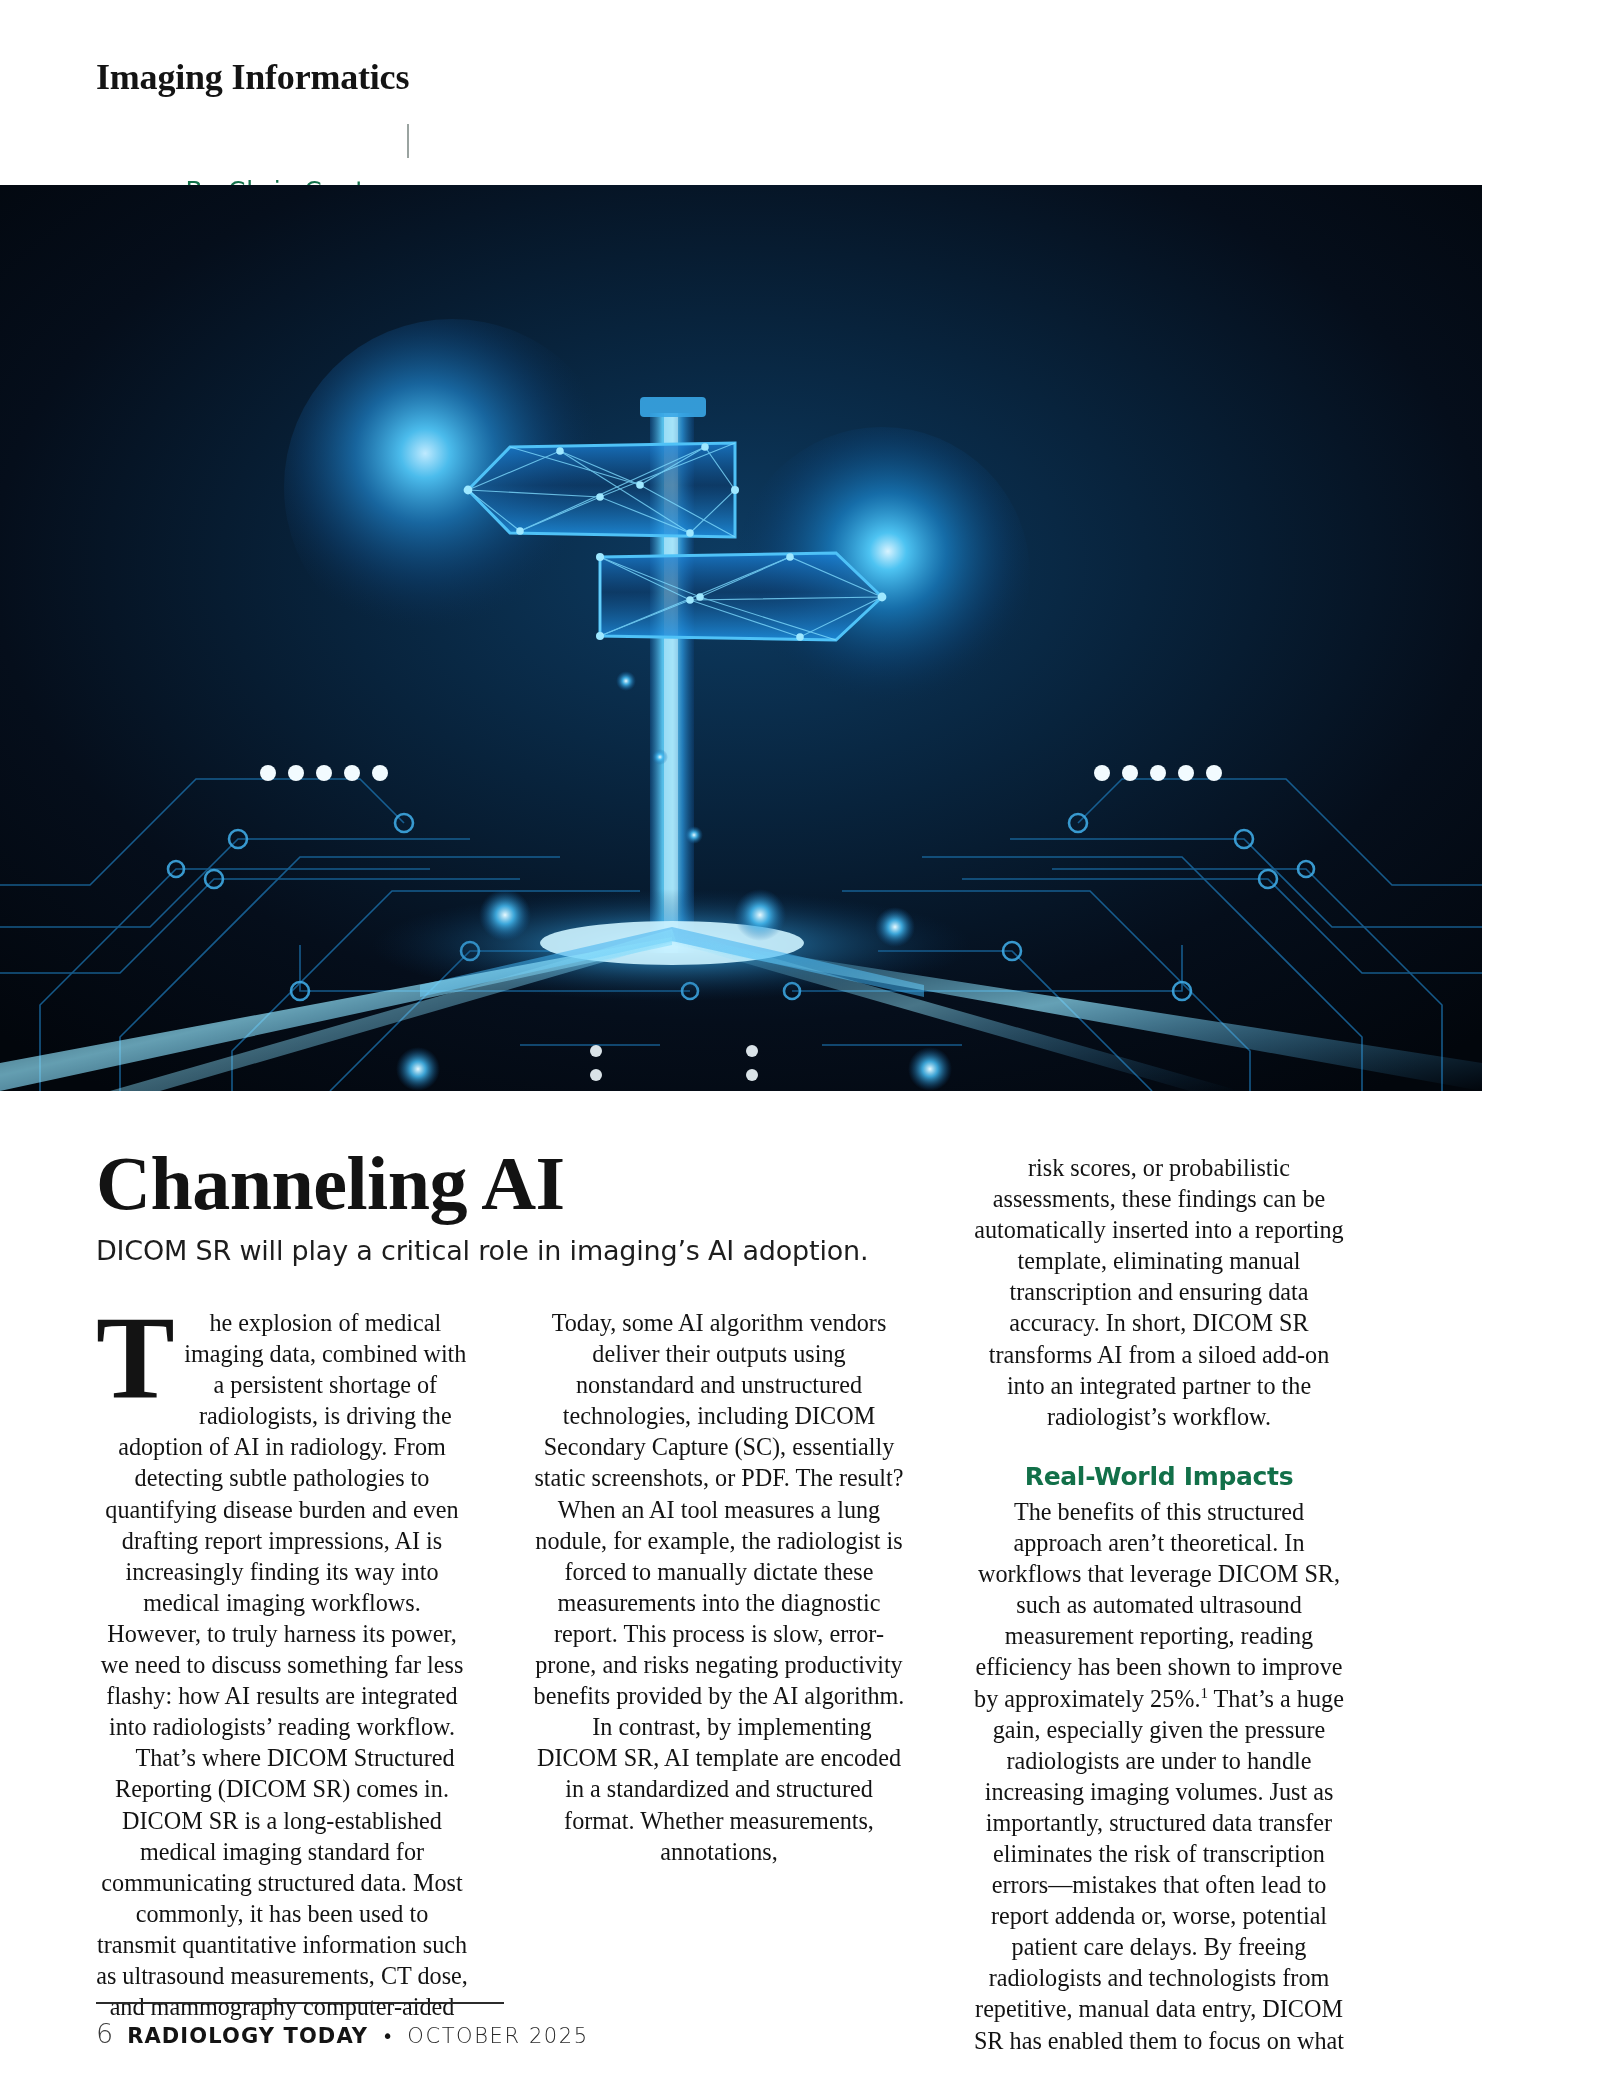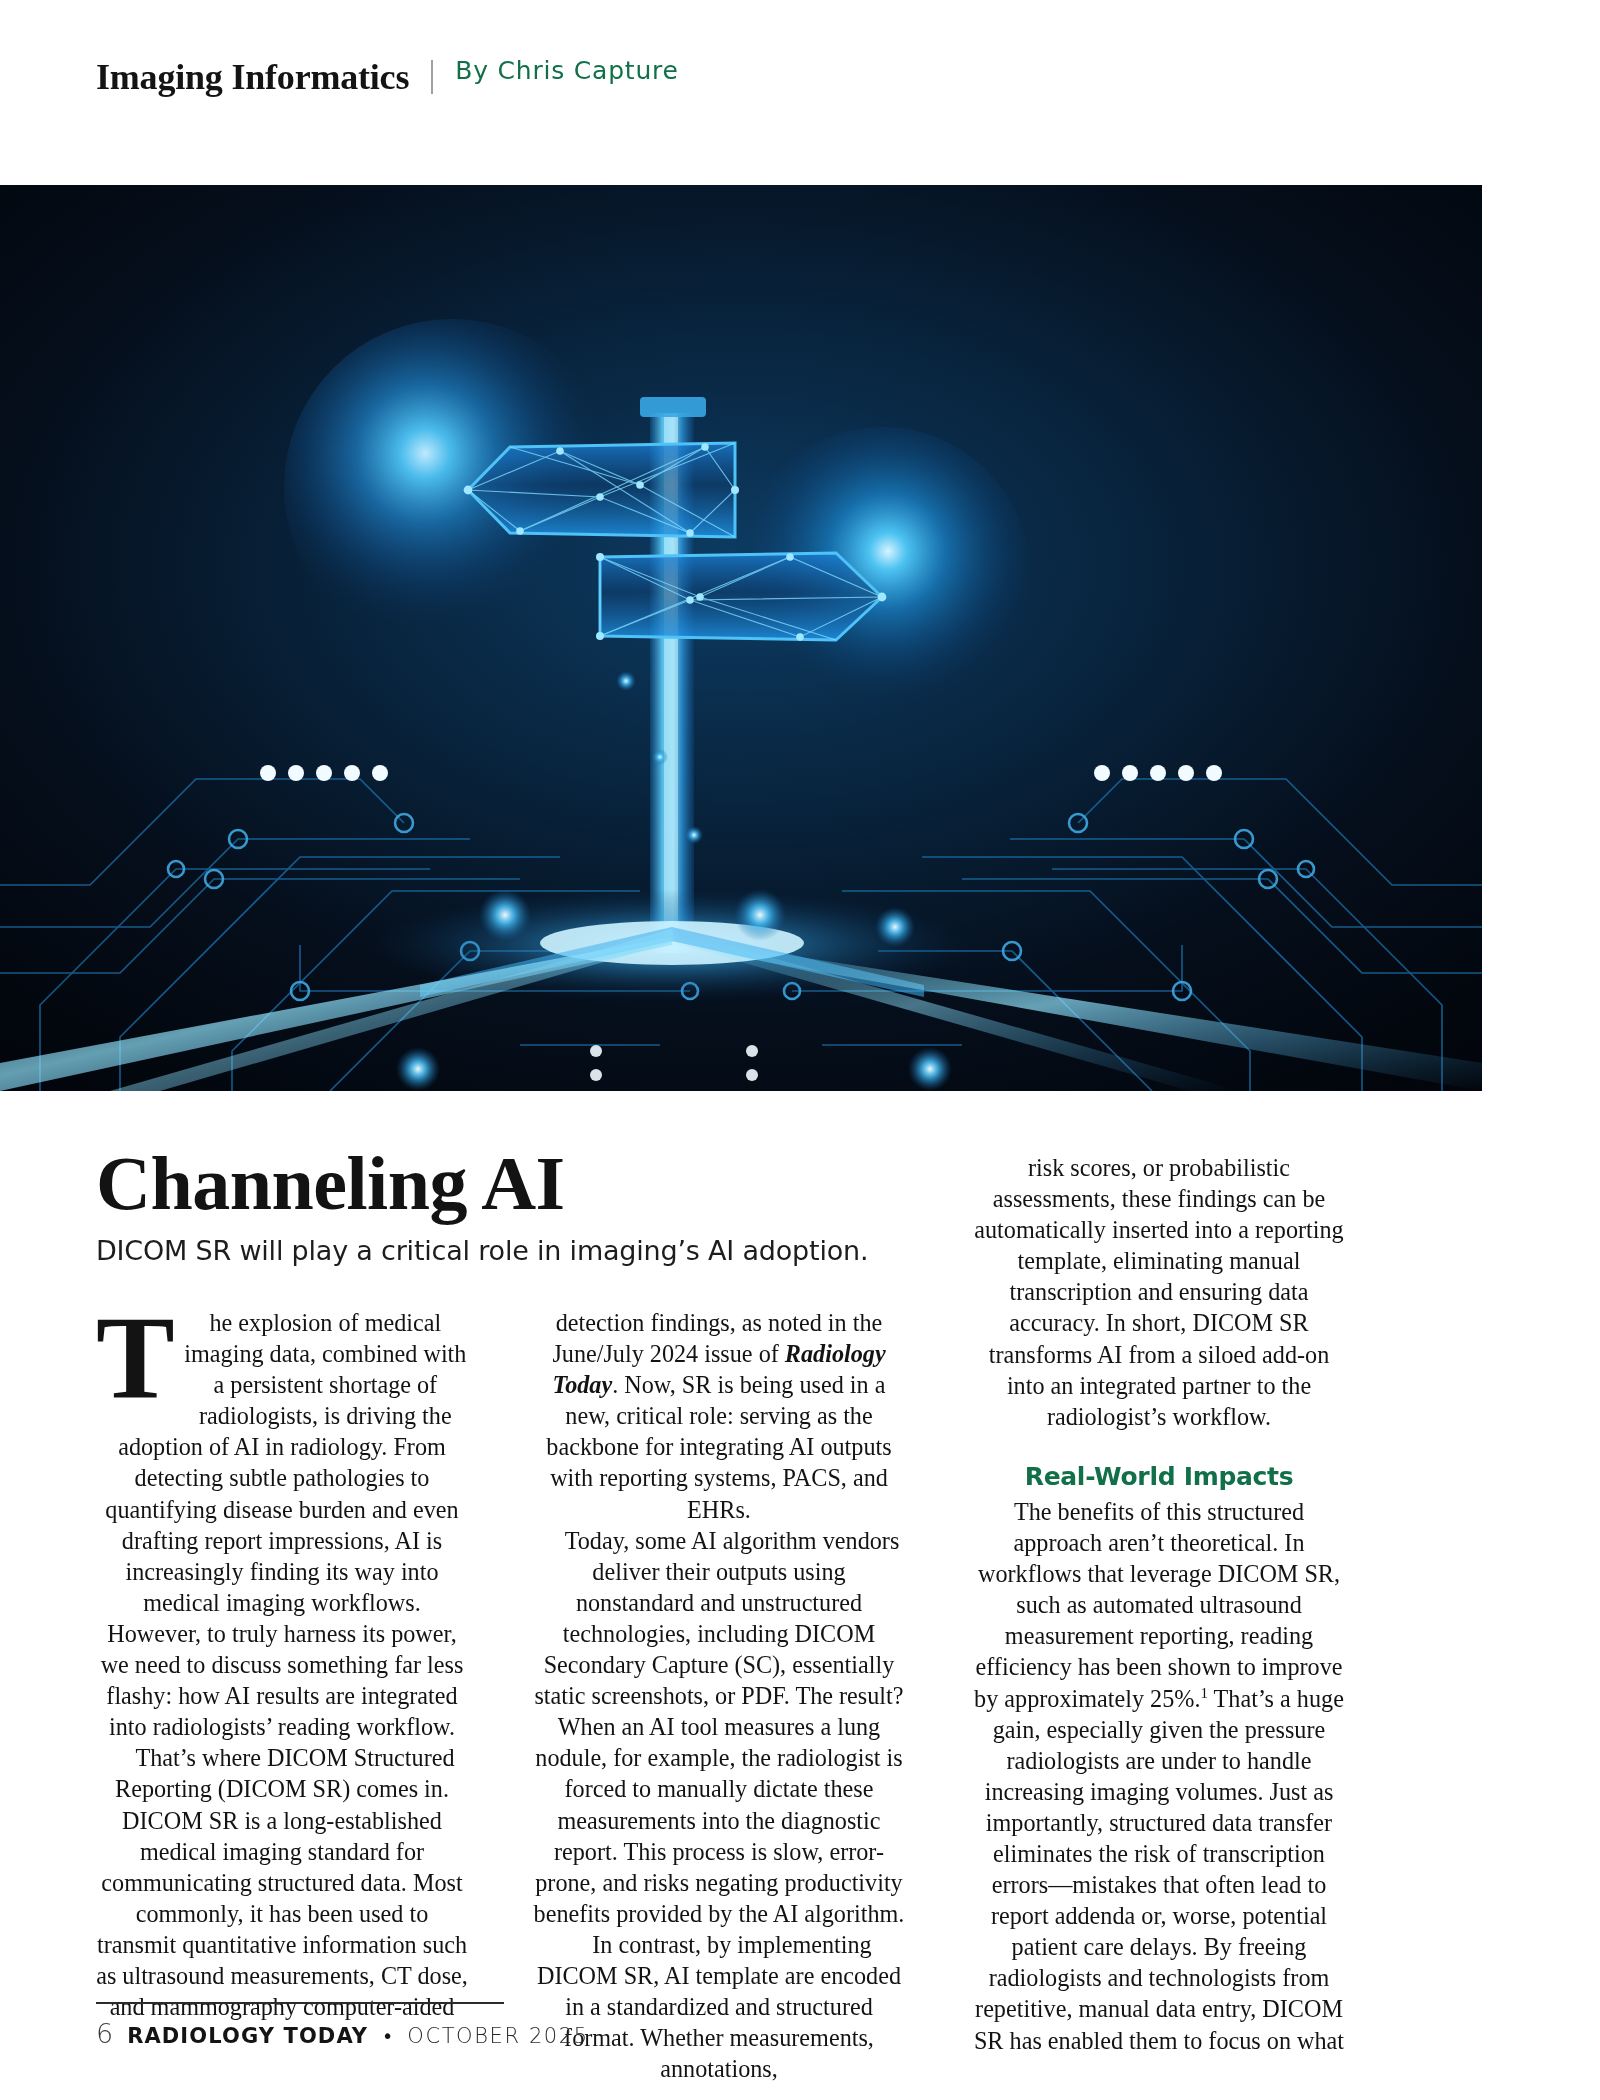--- a/index.html
+++ b/index.html
@@ -15,22 +15,23 @@
     position: relative;
     overflow: hidden;
   }
 
   
   .page-header {
     position: absolute;
     left: 96px;
     top: 56px;
     display: flex;
-    align-items: flex-start;
+    align-items: flex-end;
     gap: 22px;
+    flex-direction: column;
   }
   .kicker {
     font-family: "Liberation Serif", serif;
     font-weight: bold;
     font-size: 36px;
     letter-spacing: -0.2px;
     color: #141414;
     white-space: nowrap;
   }
   .kicker-divider {
@@ -370,21 +371,20 @@
 </div>
 
 <div class="col" id="col-1">
   <p>
     <span class="dropcap">T</span><span>he explosion of medical imaging data, combined with a persistent shortage of radiologists, is driving the adoption of AI in radiology. From detecting subtle pathologies to quantifying disease burden and even drafting report impressions, AI is increasingly finding its way into medical imaging workflows. However, to truly harness its power, we need to discuss something far less flashy: how AI results are integrated into radiologists’ reading workflow.</span>
   </p>
   <p><span>That’s where DICOM Structured Reporting (DICOM SR) comes in. DICOM SR is a long-established medical imaging standard for communicating structured data. Most commonly, it has been used to transmit quantitative information such as ultrasound measurements, CT dose, and mammography computer-aided</span></p>
 </div>
 
 <div class="col" id="col-2">
-  <p><span>detection findings, as noted in the June/July 2024 issue of </span><span class="ital">Radiology Today</span><span>. Now, SR is being used in a new, critical role: serving as the backbone for integrating AI outputs with reporting systems, PACS, and EHRs.</span></p>
   <p><span>Today, some AI algorithm vendors deliver their outputs using nonstandard and unstructured technologies, including DICOM Secondary Capture (SC), essentially static screenshots, or PDF. The result? When an AI tool measures a lung nodule, for example, the radiologist is forced to manually dictate these measurements into the diagnostic report. This process is slow, error-prone, and risks negating productivity benefits provided by the AI algorithm.</span></p>
   <p><span>In contrast, by implementing DICOM SR, AI template are encoded in a standardized and structured format. Whether measurements, annotations,</span></p>
 </div>
 
 <div class="col" id="col-3">
   <p><span>risk scores, or probabilistic assessments, these findings can be automatically inserted into a reporting template, eliminating manual transcription and ensuring data accuracy. In short, DICOM SR transforms AI from a siloed add-on into an integrated partner to the radiologist’s workflow.</span></p>
   <div class="section-head">Real-World Impacts</div>
   <p><span>The benefits of this structured approach aren’t theoretical. In workflows that leverage DICOM SR, such as automated ultrasound measurement reporting, reading efficiency has been shown to improve by approximately 25%.</span><sup>1</sup><span> That’s a huge gain, especially given the pressure radiologists are under to handle increasing imaging volumes. Just as importantly, structured data transfer eliminates the risk of transcription errors—mistakes that often lead to report addenda or, worse, potential patient care delays. By freeing radiologists and technologists from repetitive, manual data entry, DICOM SR has enabled them to focus on what</span></p>
 </div>
 

